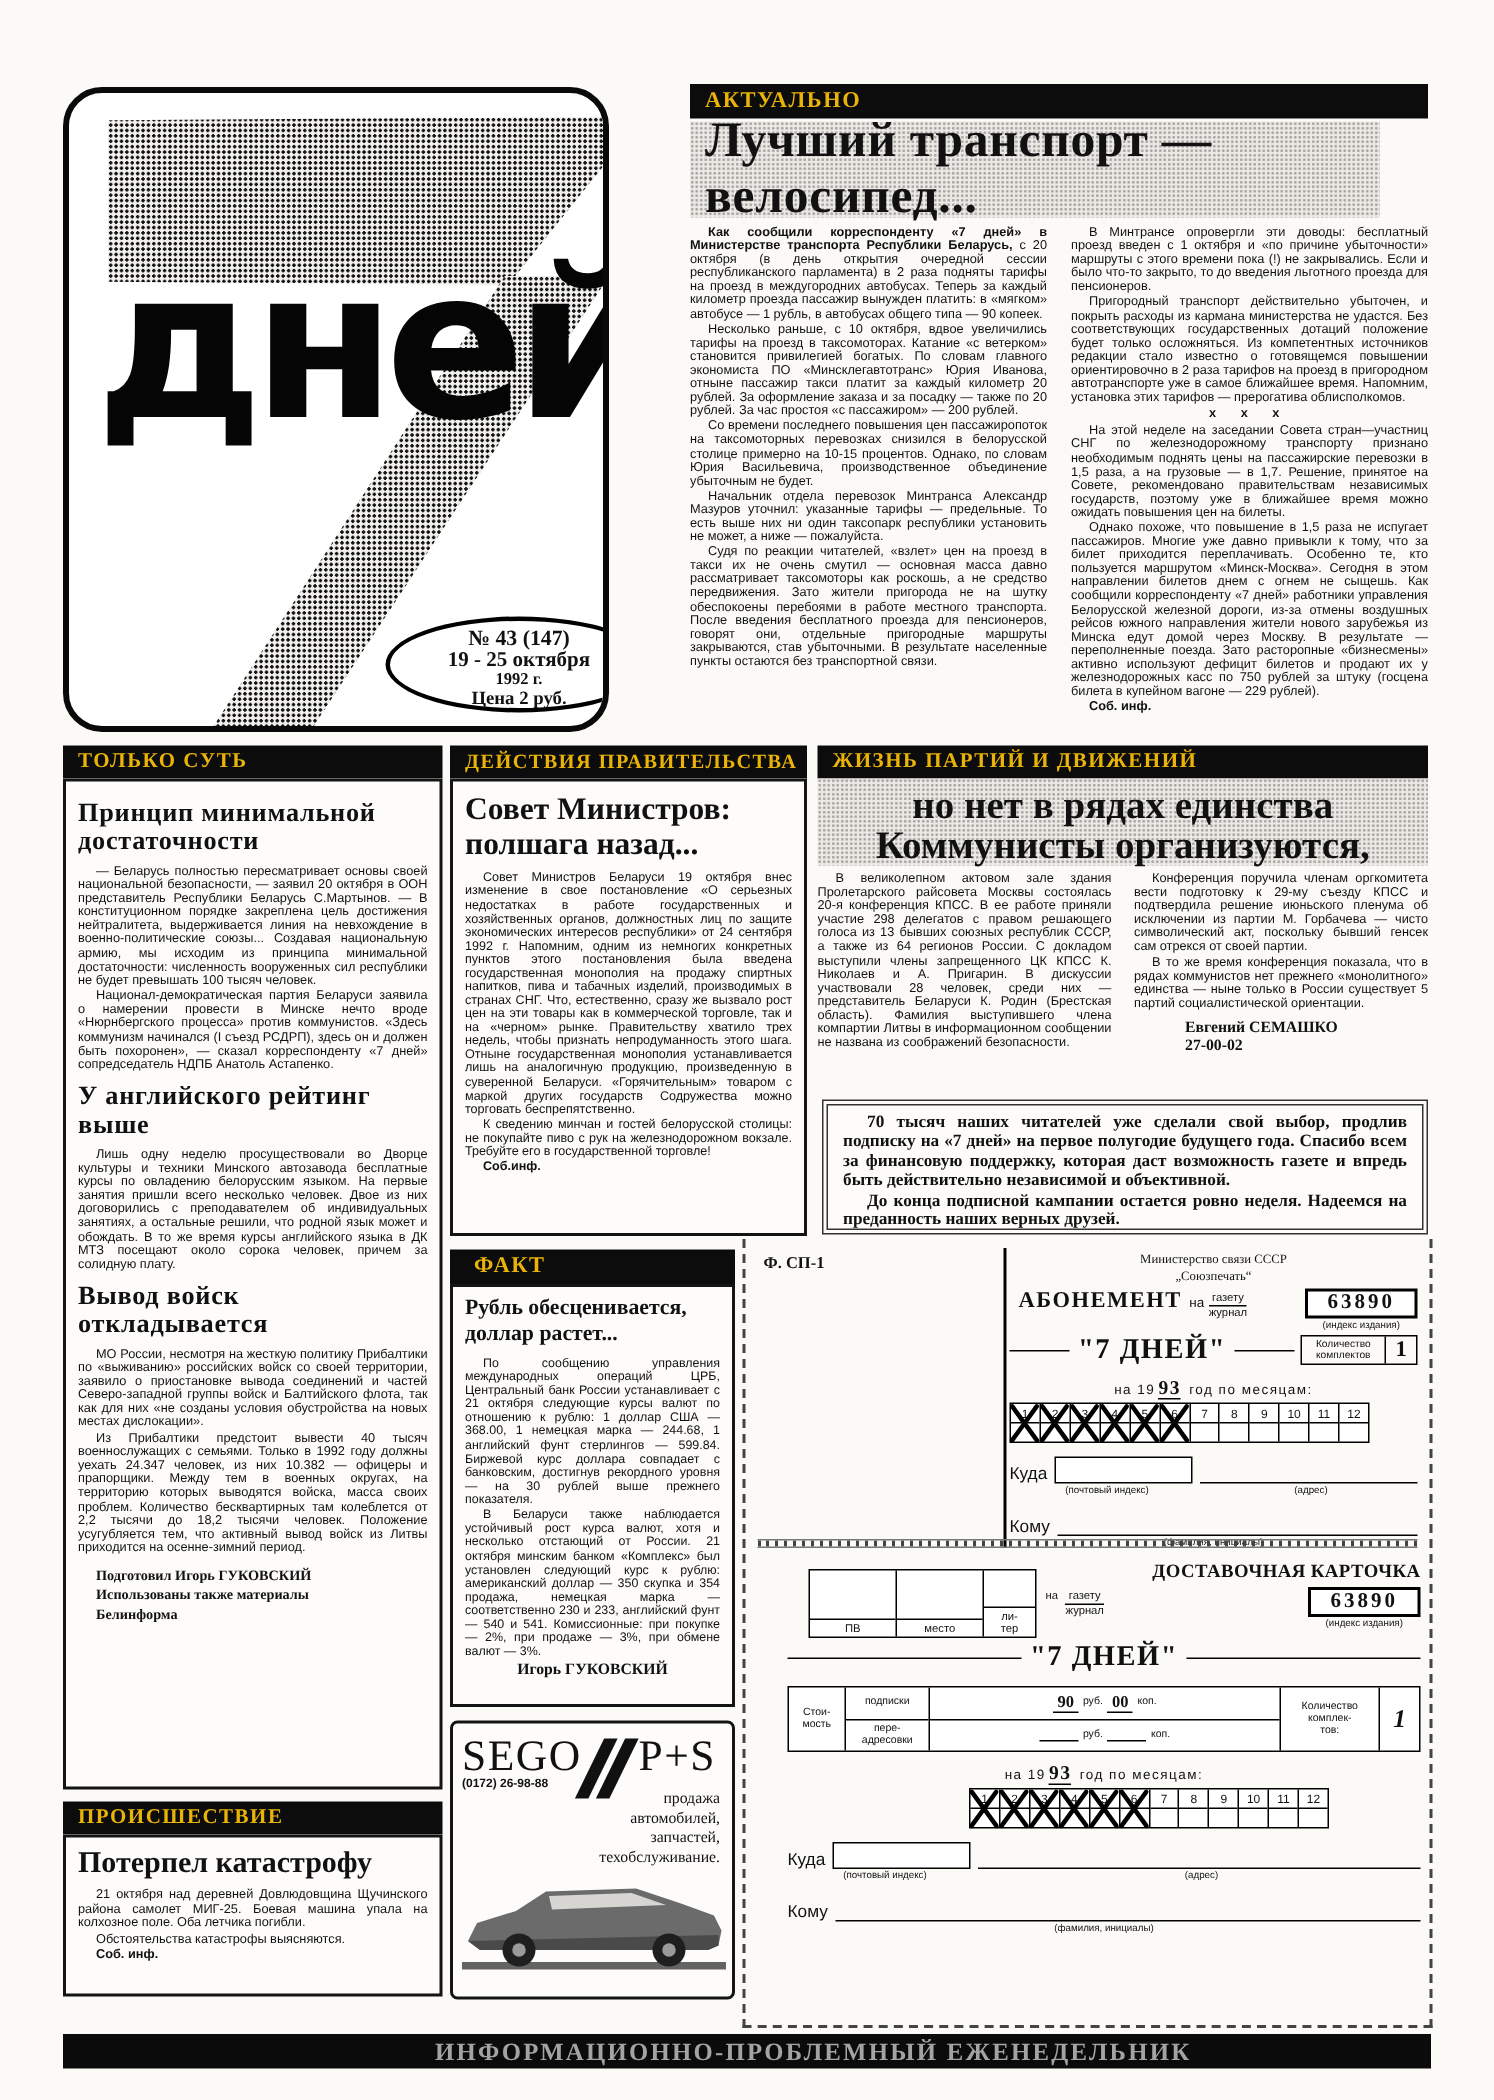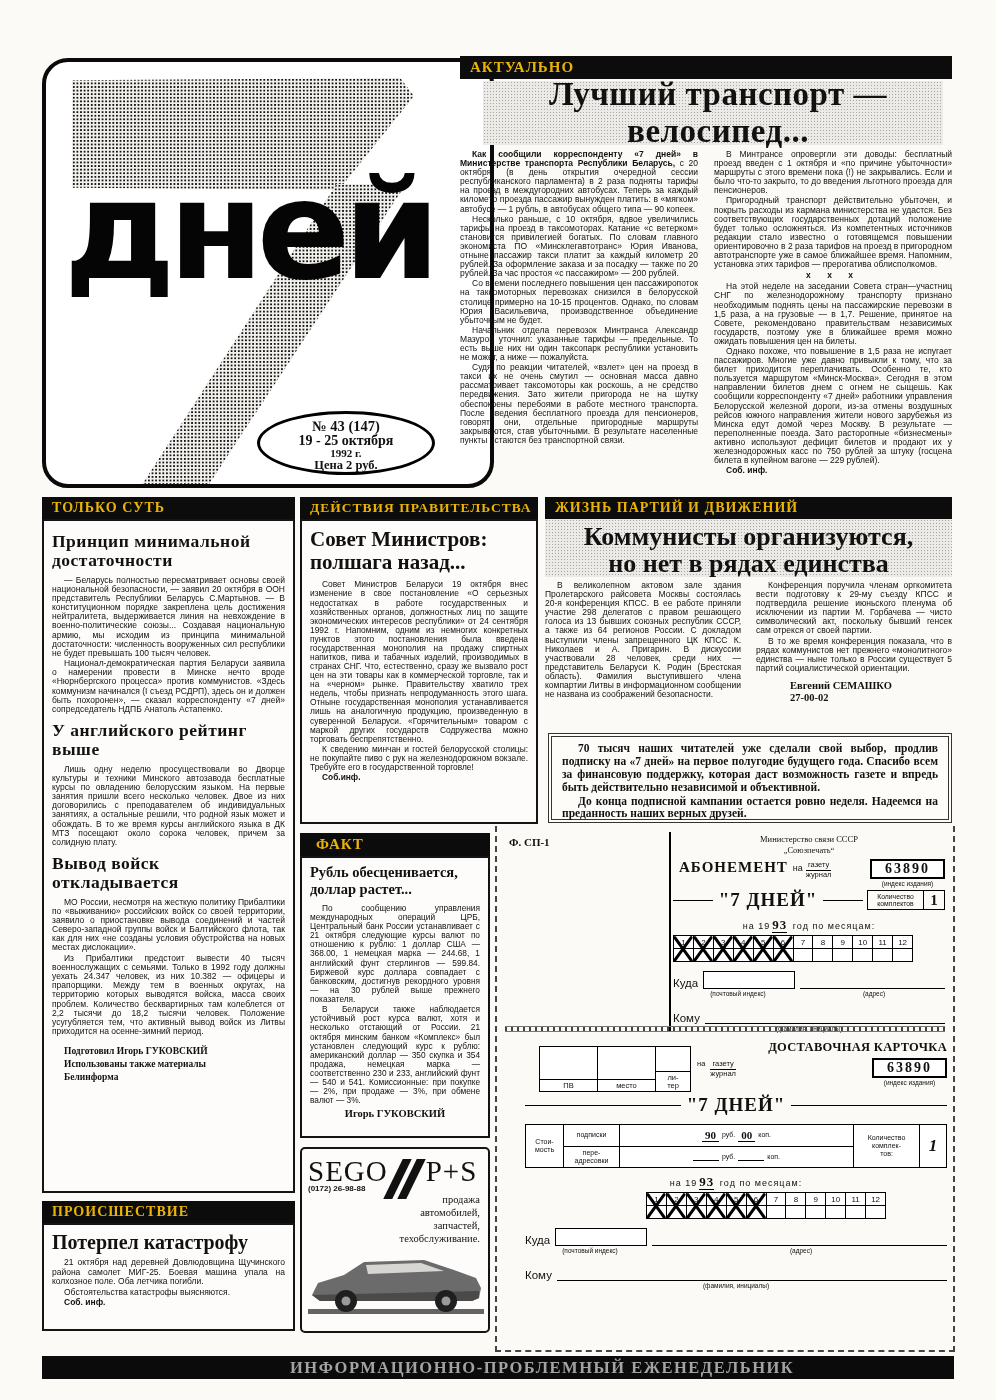--- a/index.html
+++ b/index.html
@@ -14,38 +14,38 @@
   .para { margin:0 0 1px 0; text-indent:12px; text-align:justify; }
   .art-title { font-family:"Liberation Serif",serif; font-weight:bold; font-size:17.5px; line-height:1.1;
                margin:7px 0 5px 0; letter-spacing:.5px; }
   .byline { font-weight:bold; text-indent:12px; margin-top:1px; }
   .halftone { background-color:#f2f0ec;
       background-image:radial-gradient(circle,#141414 1px,transparent 1.18px); background-size:3.6px 3.6px; }
   .gray-tone { background-color:#eceae6;
       background-image:radial-gradient(circle,#a9a6a1 .8px,transparent .95px); background-size:3px 3px; }
 
   
-  .logo-box { position:absolute; left:42px; top:58px; width:452px; height:430px;
+  .logo-box { position:absolute; left:42px; top:58px; width:364px; height:430px;
               border:4px solid #0a0a0a; border-radius:26px; background:#fff; overflow:hidden; }
   .seven-bar { position:absolute; left:26px; top:16px; width:342px; height:112px;
                clip-path:polygon(0 2%,96% 0,100% 16%,78% 100%,0 98%); }
   .seven-stroke { position:absolute; left:58px; top:122px; width:302px; height:336px;
                   clip-path:polygon(77% 0,100% 0,27% 100%,5% 100%); }
   .logo-word { position:absolute; left:18px; top:88px; z-index:2; font-family:"DejaVu Sans",sans-serif;
                font-weight:bold; font-size:138px; letter-spacing:-7px; color:#050505; }
   .issue-oval { position:absolute; left:211px; top:349px; width:178px; height:64px; z-index:3;
                 border:3px solid #000; border-radius:50%; background:#fff; text-align:center;
                 font-family:"Liberation Serif",serif; font-weight:bold; line-height:1.02; padding-top:5px; }
   .io-l1 { font-size:14.5px; } .io-l2 { font-size:14px; } .io-l3 { font-size:11px; } .io-l4 { font-size:12.5px; }
 
   
   #bar-aktualno { left:460px; top:56px; width:492px; height:23px; font-size:15px; }
-  .lead-headline { position:absolute; left:483px; top:81px; width:460px; height:64px;
+  .lead-headline { position:absolute; left:460px; top:81px; width:460px; height:64px;
                    display:flex; align-items:center; padding-left:10px;
-                   font-family:"Liberation Serif",serif; font-weight:bold; font-size:33px; letter-spacing:.5px;text-align:center; }
+                   font-family:"Liberation Serif",serif; font-weight:bold; font-size:33px; letter-spacing:.5px; }
   .lead-cols { position:absolute; left:460px; top:150px; width:492px; height:338px; display:flex; gap:16px; }
   .ncol { flex:1; font-size:8.5px; line-height:1.07; overflow:hidden; }
   .xxx { text-align:center; font-weight:bold; letter-spacing:7px; margin:2px 0; text-indent:0; }
 
   
   #bar-tolko { left:42px; top:497px; width:253px; height:22px; font-size:14px; }
   #box-left  { left:42px; top:519px; width:253px; height:674px; font-size:8.5px; line-height:1.08; }
   .credit { margin-top:9px; padding-left:12px; font-family:"Liberation Serif",serif;
             font-weight:bold; font-size:9.5px; line-height:1.35; }
   .credit .para { text-indent:0; text-align:left; margin:0; }
@@ -278,22 +278,22 @@
         <circle cx="40" cy="58" r="11" fill="#1f1f1f"></circle>
           <circle cx="40" cy="58" r="4.5" fill="#9a9a9a"></circle>
         <circle cx="140" cy="58" r="11" fill="#1f1f1f"></circle>
           <circle cx="140" cy="58" r="4.5" fill="#9a9a9a"></circle>
       </svg>
     </div>
   </div>
 
   <div class="bar" id="bar-parties">ЖИЗНЬ ПАРТИЙ И ДВИЖЕНИЙ</div>
   <div class="parties-headline gray-tone">
+    <div>но нет в рядах единства</div>
     <div>Коммунисты организуются,</div>
-    <div>но нет в рядах единства</div>
   </div>
   <div class="parties-cols">
     <div class="ncol">
         <p class="para">В великолепном актовом зале здания Пролетарского райсовета Москвы состоялась 20-я конференция КПСС. В ее работе приняли участие 298 делегатов с правом решающего голоса из 13 бывших союзных республик СССР, а также из 64 регионов России. С докладом выступили члены запрещенного ЦК КПСС К. Николаев и А. Пригарин. В дискуссии участвовали 28 человек, среди них — представитель Беларуси К. Родин (Брестская область). Фамилия выступившего члена компартии Литвы в информационном сообщении не названа из соображений безопасности.</p>
       </div>
     <div class="ncol">
       <div>
           <p class="para">Конференция поручила членам оргкомитета вести подготовку к 29-му съезду КПСС и подтвердила решение июньского пленума об исключении из партии М. Горбачева — чисто символический акт, поскольку бывший генсек сам отрекся от своей партии.</p>
           <p class="para">В то же время конференция показала, что в рядах коммунистов нет прежнего «монолитного» единства — ныне только в России существует 5 партий социалистической ориентации.</p>
         </div>

